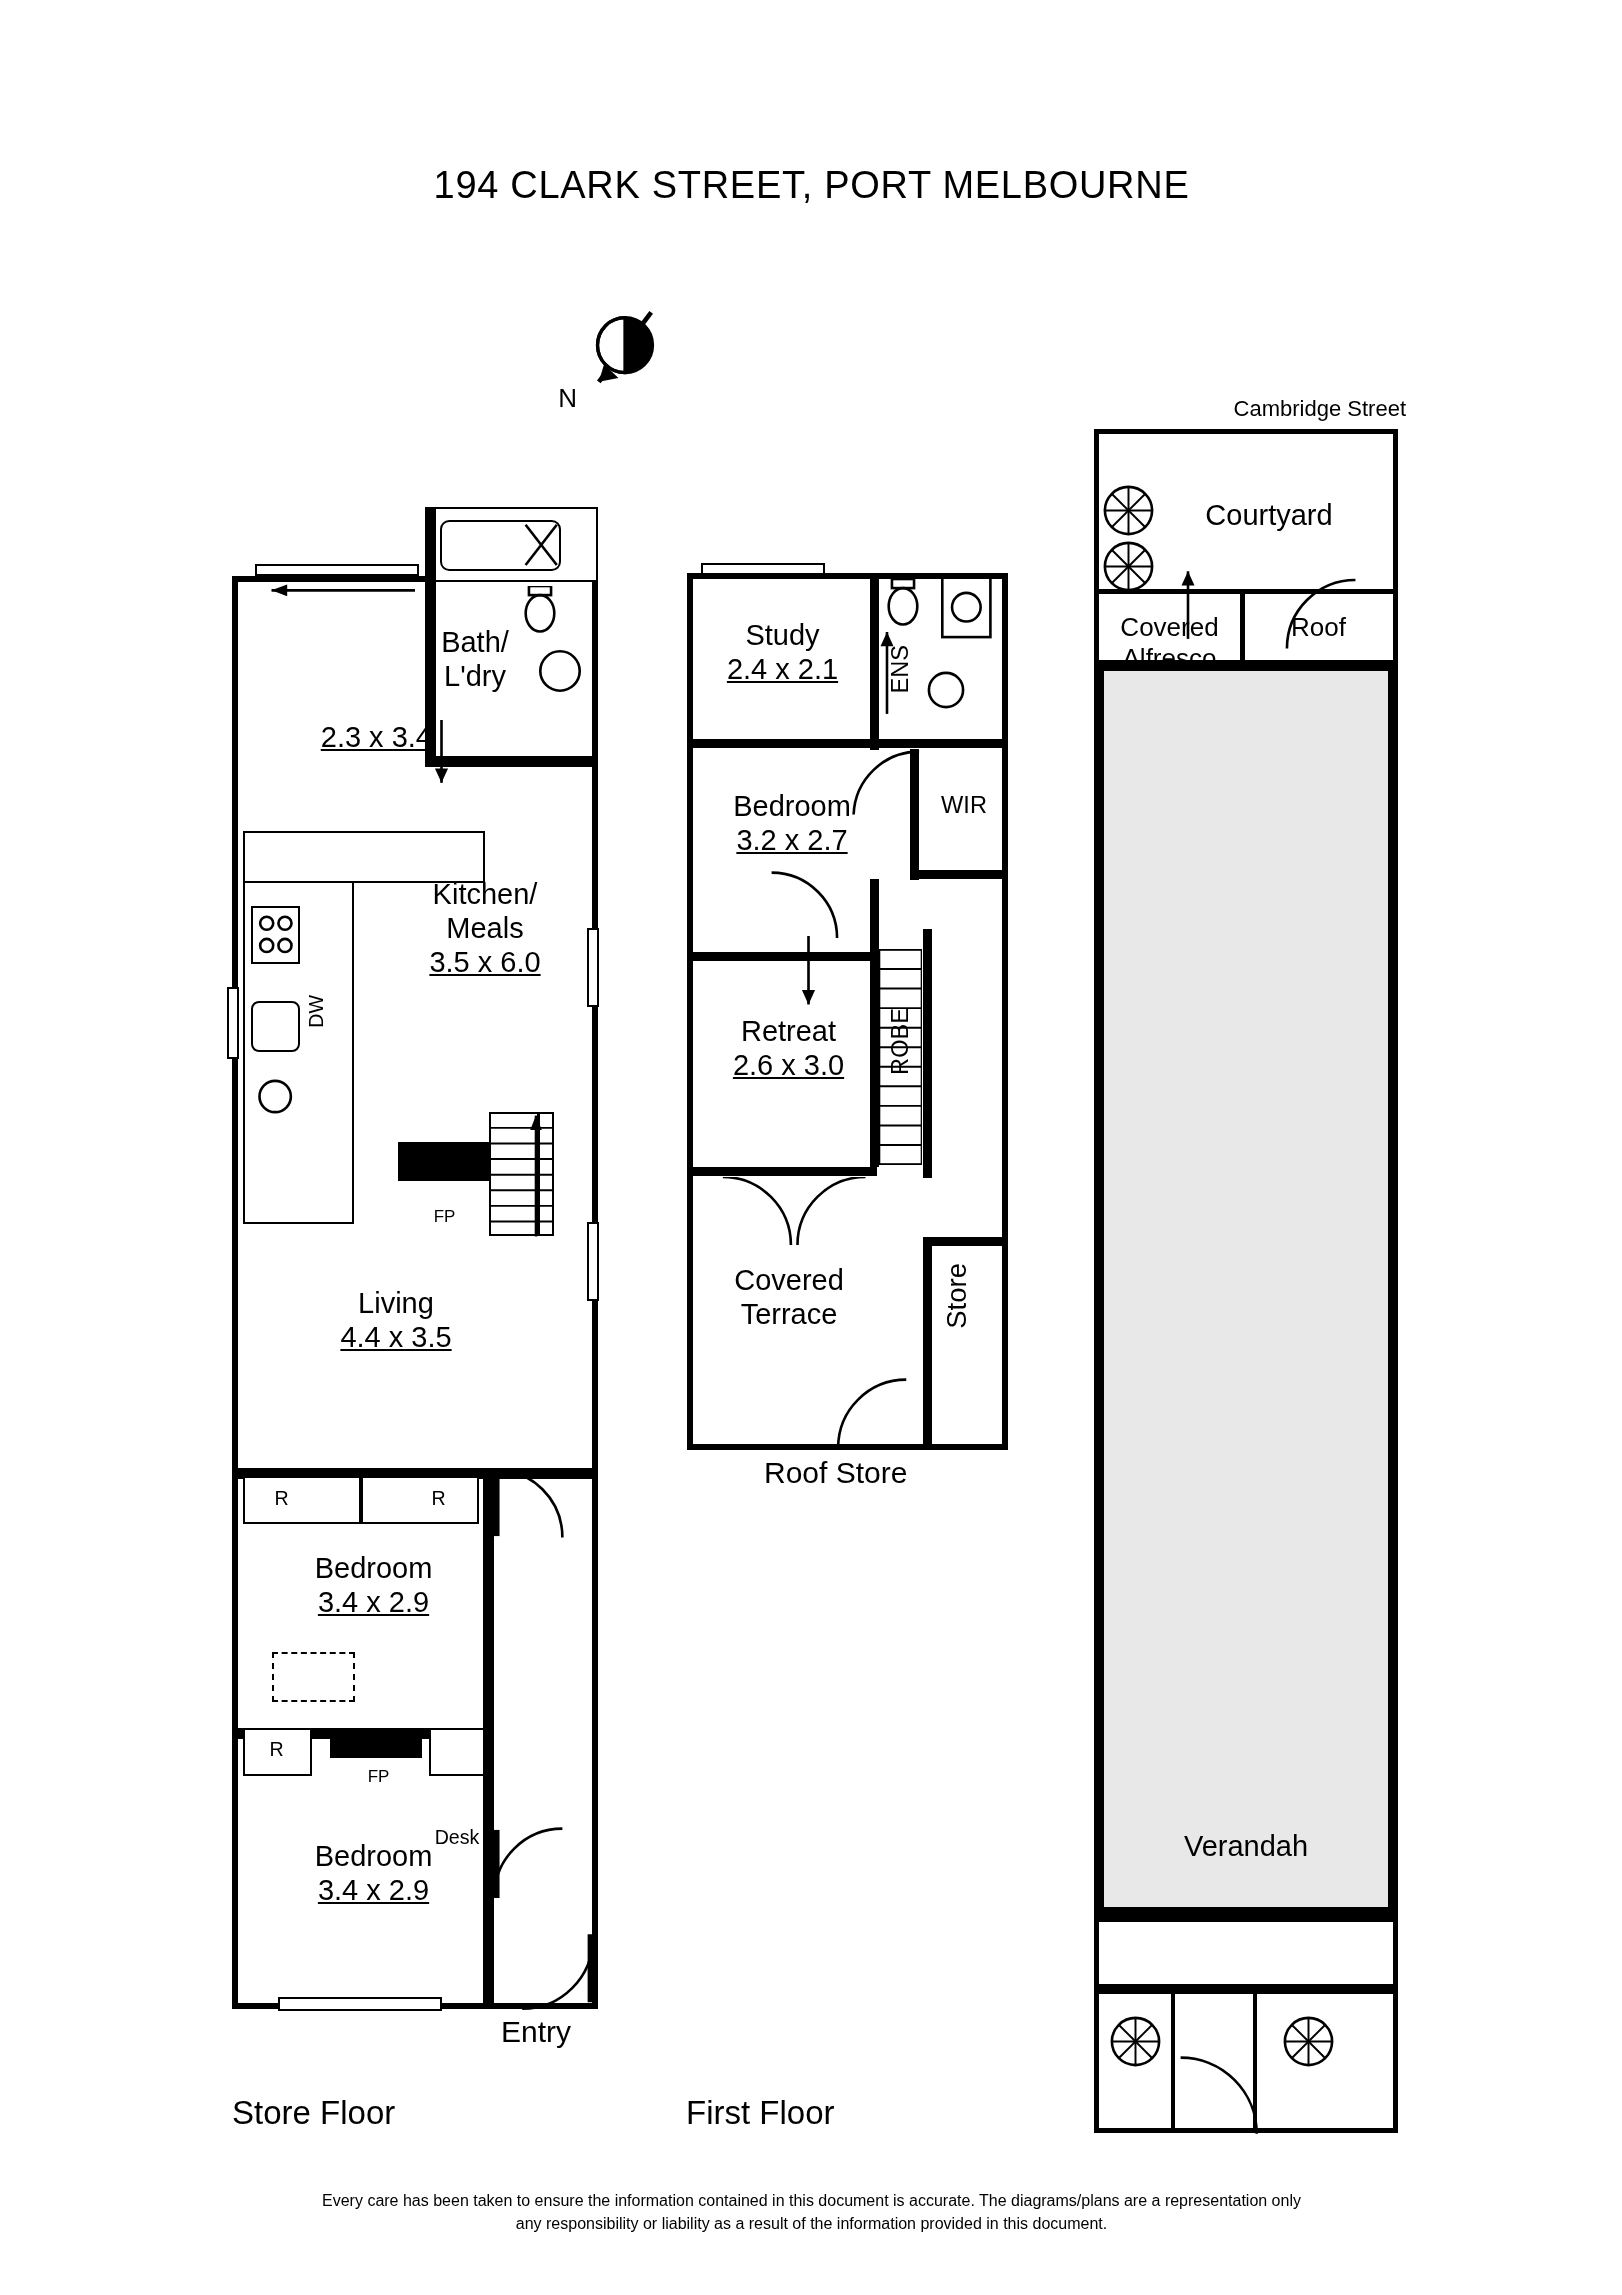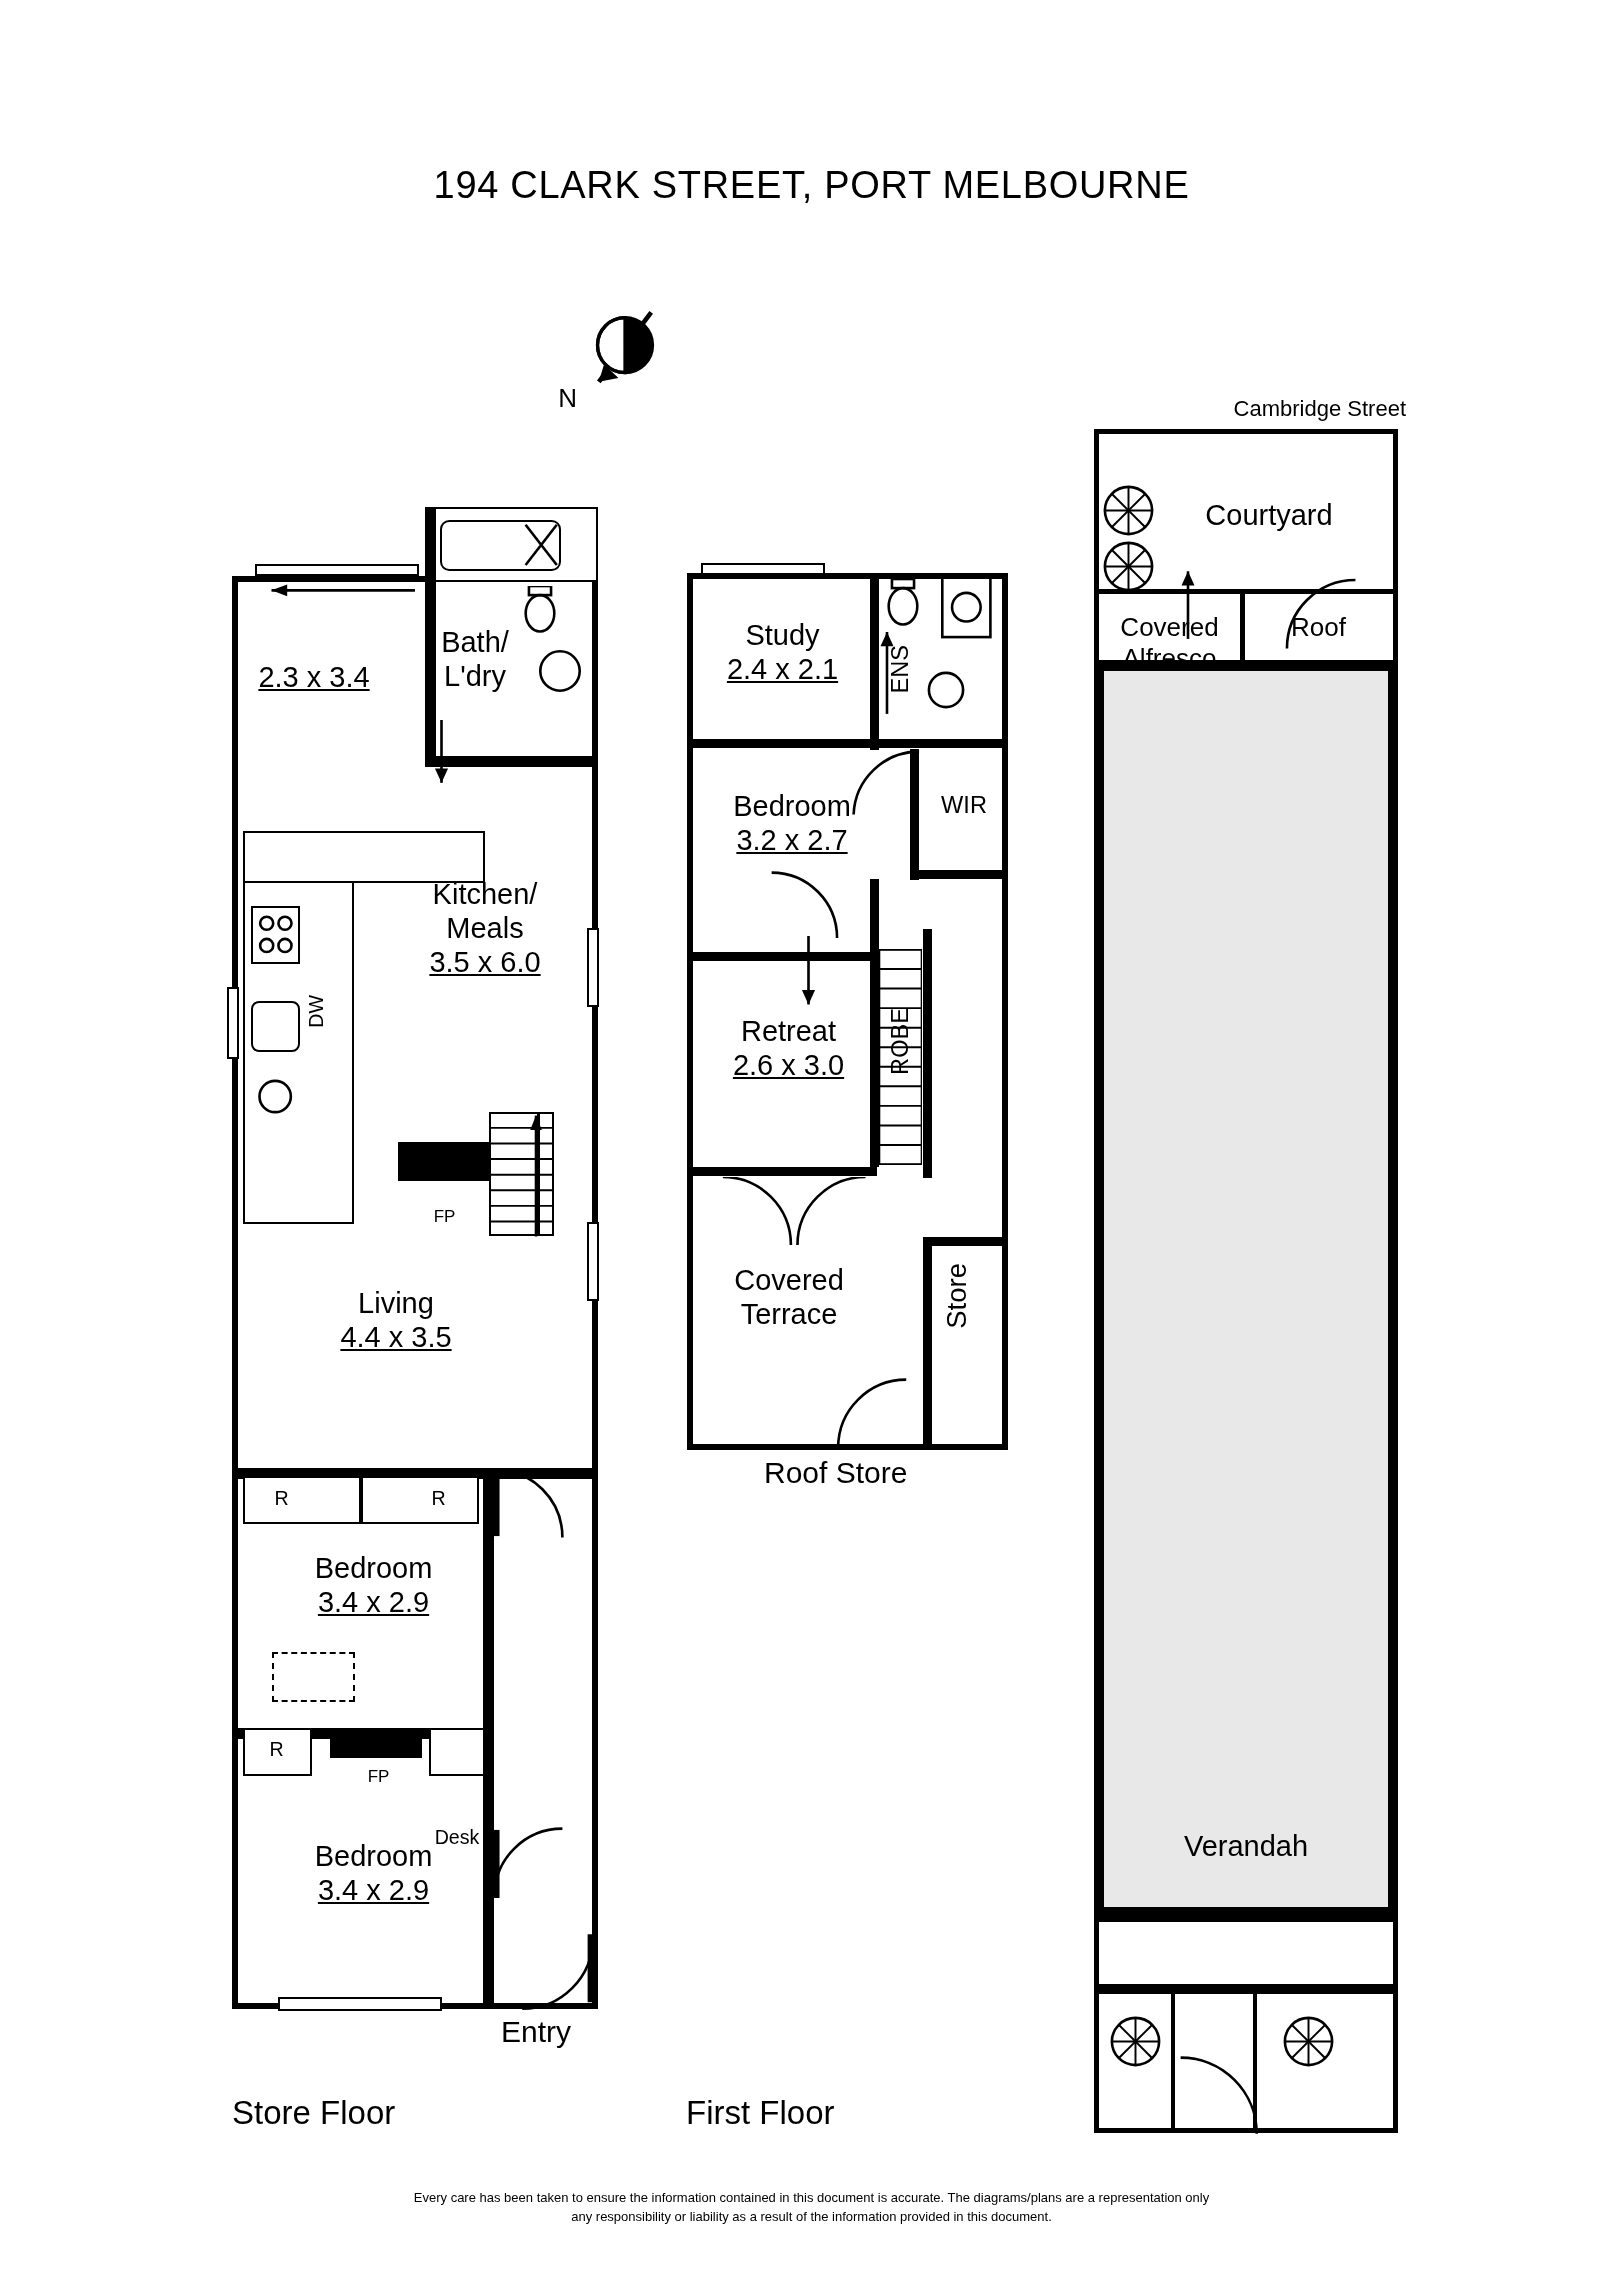--- a/index.html
+++ b/index.html
@@ -21,21 +21,21 @@
   .floor-title{position:absolute;font-size:33px;}
   .outline{position:absolute;border:6.5px solid #000;box-sizing:border-box;background:#fff;}
   .thinline{position:absolute;border:2.6px solid #000;box-sizing:border-box;background:#fff;}
   .fillgrey{background:#e8e8e8;}
   .black{background:#000;}
   .win{position:absolute;border:2.6px solid #000;background:#fff;box-sizing:border-box;}
 
   
   .stairs{position:absolute;border:2.6px solid #000;box-sizing:border-box;background:#fff;}
 
-  #disclaimer{position:absolute;left:0;top:2189px;width:1623px;text-align:center;font-size:13px;line-height:1.45;}
+  #disclaimer{position:absolute;left:0;top:2189px;width:1623px;text-align:center;font-size:16px;line-height:1.45;}
 </style>
 </head>
 <body>
 
 <div id="title">194 CLARK STREET, PORT MELBOURNE</div>
 
 <div id="compass">
   <svg width="144" height="131" viewBox="0 0 220 200">
     <ellipse cx="110" cy="72" rx="42" ry="42" fill="#000"></ellipse>
     <path d="M150 22 L70 128" stroke="#000" stroke-width="7" fill="none"></path>
@@ -150,21 +150,21 @@
 </svg>
 <svg style="position:absolute;left:425px;top:720px;" width="33" height="72" viewBox="0 0 50 110">
   <line x1="25" y1="0" x2="25" y2="96" stroke="#000" stroke-width="4"></line>
   <path d="M25 96 l-10 -22 l20 0 z" fill="#000"></path>
 </svg>
 
 <div class="room-label" style="left:393px;top:625px;width:164px;">
   <span>Bath/</span><br>
   <span>L'dry</span>
 </div>
-<div class="room-label" style="left:196px;top:660px;width:236px;">
+<div class="room-label" style="left:196px;top:720px;width:236px;text-align:right;">
   <span class="dim">2.3 x 3.4</span>
 </div>
 <div class="room-label" style="left:353px;top:877px;width:216px;margin-left:24px;">
   <span>Kitchen/</span><br>
   <span>Meals</span><br>
   <span class="dim">3.5 x 6.0</span>
 </div>
 <div class="room-label" style="left:288px;top:1286px;width:216px;">
   <span>Living</span><br>
   <span class="dim">4.4 x 3.5</span>

